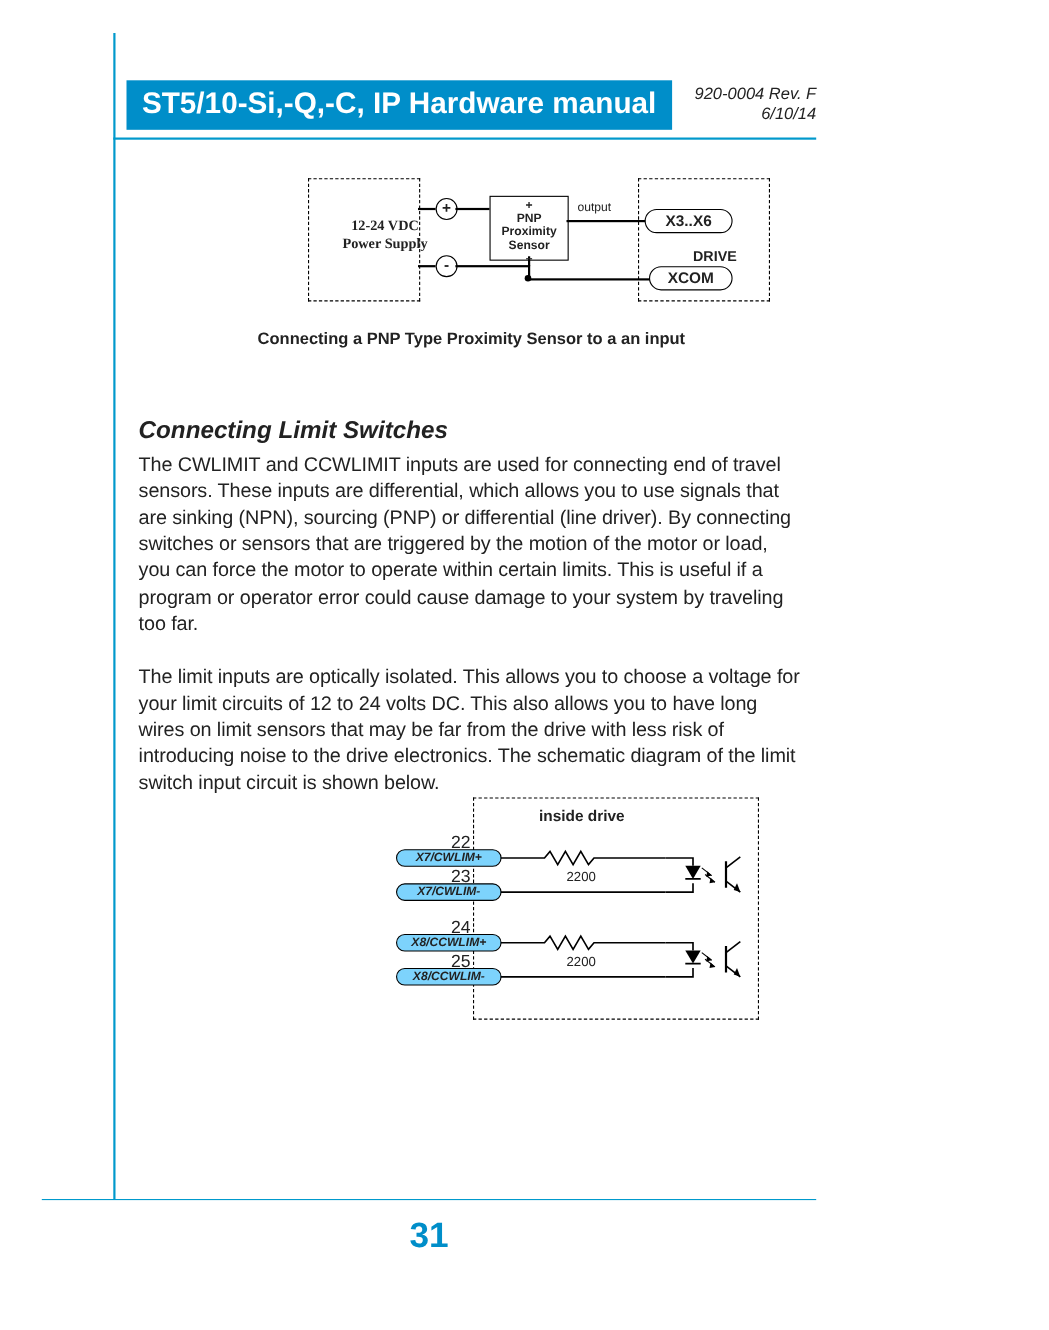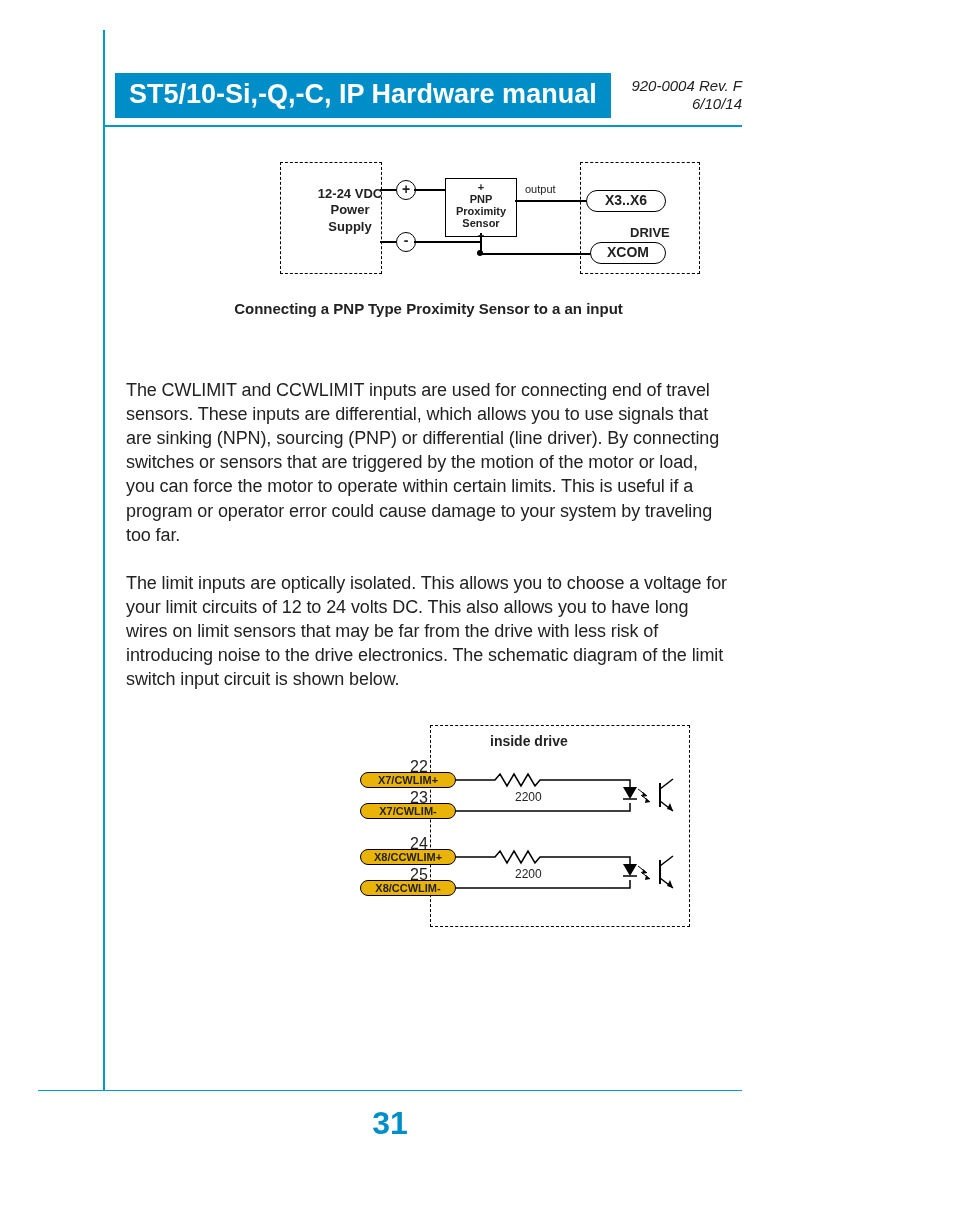--- a/index.html
+++ b/index.html
@@ -76,26 +76,27 @@
     height: 140px;
   }
   .dbox {
     position: absolute;
     border: 1.5px dashed #000;
   }
   .ps-box { left:0; top:12px; width:100px; height:110px; }
   .drive-box { left:300px; top:12px; width:118px; height:110px; }
   .ps-label {
     position:absolute;
-    left:30px; top:36px;
+    left:30px; top:47px;
     width:80px;
     font-weight:bold;
     font-size:13px;
     text-align:center;
     line-height:1.25;
+    font-family:Liberation Serif, serif;
   }
   .drive-label { position:absolute; left:350px; top:75px; font-weight:bold; font-size:13px; }
   .sensor-box {
     position:absolute; left:165px; top:28px; width:70px; height:55px;
     border:1.5px solid #000; font-size:11px; font-weight:bold;
     text-align:center; line-height:1.1; padding-top:2px;
   }
   .circle {
     position:absolute;
     width:18px; height:18px;
@@ -163,25 +164,26 @@
   .inside-label {
     position:absolute; left:120px; top:8px;
     font-weight:bold; font-size:14px;
   }
   .pin-oval {
     position:absolute;
     left:-10px;
     width:94px;
     border:1.5px solid #000;
     border-radius:10px;
-    background:#eab308;
+    background:#7dd3fc;
     font-weight:bold;
     font-size:11px;
     text-align:center;
     padding:1px 0;
+    font-style:italic;
   }
   .pin-num {
     position:absolute;
     font-size:16px;
   }
   .res-label { position:absolute; font-size:12px; }
   .page-num {
     position:absolute;
     top:1105px; left:0; right:0;
     text-align:center;
@@ -239,20 +241,21 @@
 
     <div class="oval x36">X3..X6</div>
     <div class="oval xcom">XCOM</div>
   </div>
 
   <div class="diag1-caption">
     <div class="t1">Connecting a PNP Type Proximity Sensor to a an input</div>
   </div>
 
   <div class="section">
+    <h2>Connecting Limit Switches</h2>
     <p class="para">The CWLIMIT and CCWLIMIT inputs are used for connecting end of travel sensors.  These inputs are differential, which allows you to use signals that are sinking (NPN), sourcing (PNP) or differential (line driver).  By connecting switches or sensors that are triggered by the motion of the motor or load, you can force the motor to operate within certain limits.  This is useful if a program or operator error could cause damage to your system by traveling too far.</p>
     <p class="para">The limit inputs are optically isolated.  This allows you to choose a voltage for your limit circuits of 12 to 24 volts DC.  This also allows you to have long wires on limit sensors that may be far from the drive with less risk of introducing noise to the drive electronics.  The schematic diagram of the limit switch input circuit is shown below.</p>
   </div>
 
   <div class="diagram2">
     <div class="inside-box"></div>
     <div class="inside-label">inside drive</div>
 
     <div class="pin-num" style="left:40px; top:33px;">22</div>
     <div class="pin-oval" style="top:47px;">X7/CWLIM+</div>

